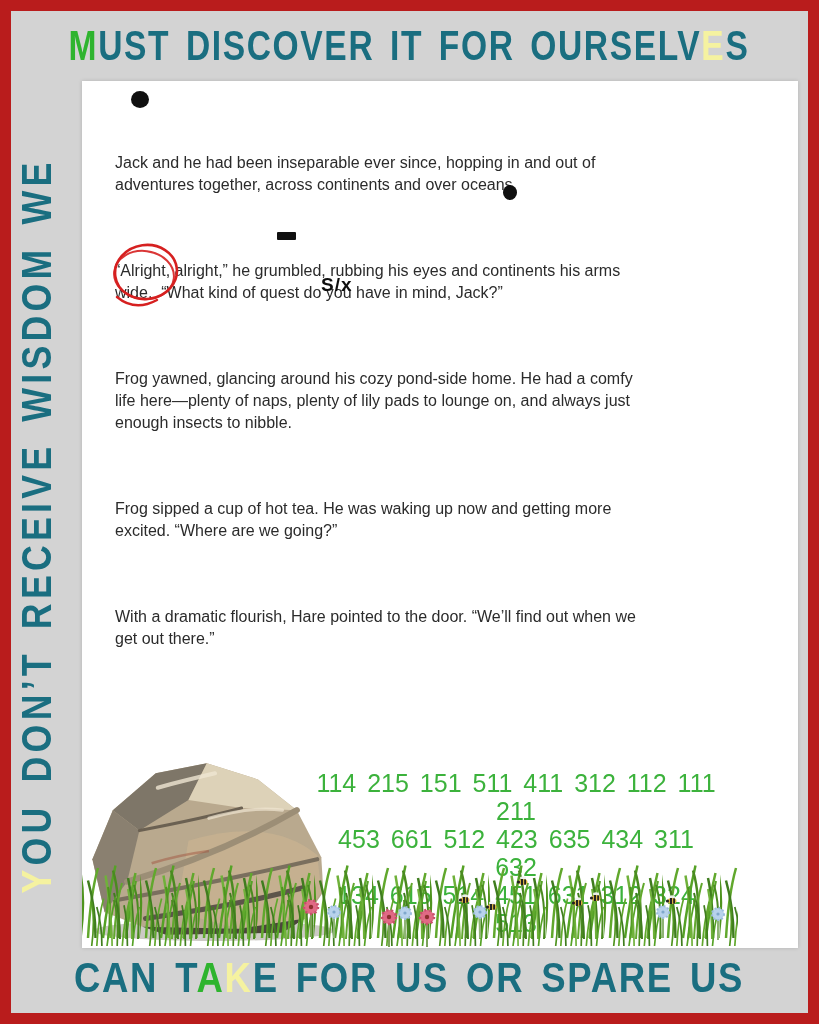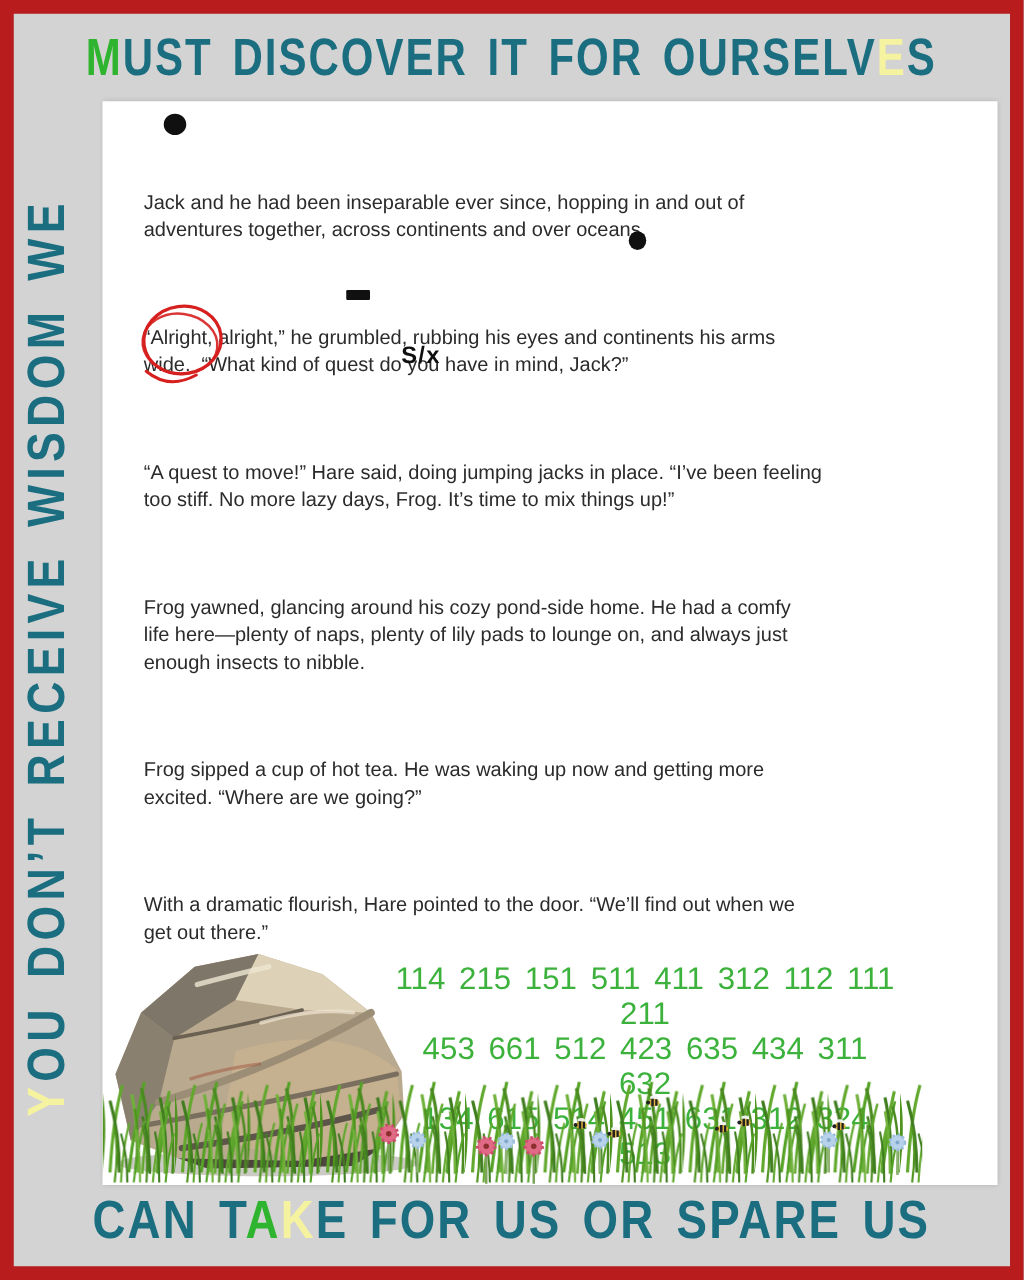--- a/index.html
+++ b/index.html
@@ -70,22 +70,20 @@
     <div class="banner banner-bottom"><span style="color: rgb(26, 110, 128);">CAN T</span><span style="color: rgb(46, 180, 46);">A</span><span style="color: rgb(245, 242, 160);">K</span><span style="color: rgb(26, 110, 128);">E FOR US OR SPARE US</span></div>
   </div>
 
   <div class="page">
 
     <div class="story">
       <p>Jack and he had been inseparable ever since, hopping in and out of
 adventures together, across continents and over oceans.</p>
       <p>“Alright, alright,” he grumbled, rubbing his eyes and continents his arms
 wide.  “What kind of quest do you have in mind, Jack?”</p>
-      <p>“A quest to move!” Hare said, doing jumping jacks in place. “I’ve been feeling
-too stiff. No more lazy days, Frog. It’s time to mix things up!”</p>
       <p>Frog yawned, glancing around his cozy pond-side home. He had a comfy
 life here—plenty of naps, plenty of lily pads to lounge on, and always just
 enough insects to nibble.</p>
       <p>Frog sipped a cup of hot tea. He was waking up now and getting more
 excited. “Where are we going?”</p>
       <p>With a dramatic flourish, Hare pointed to the door. “We’ll find out when we
 get out there.”</p>
       
     </div>
 

